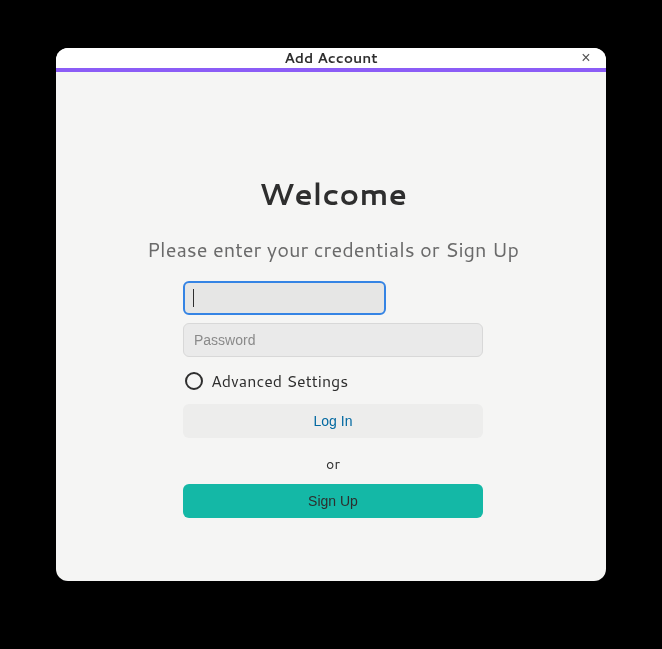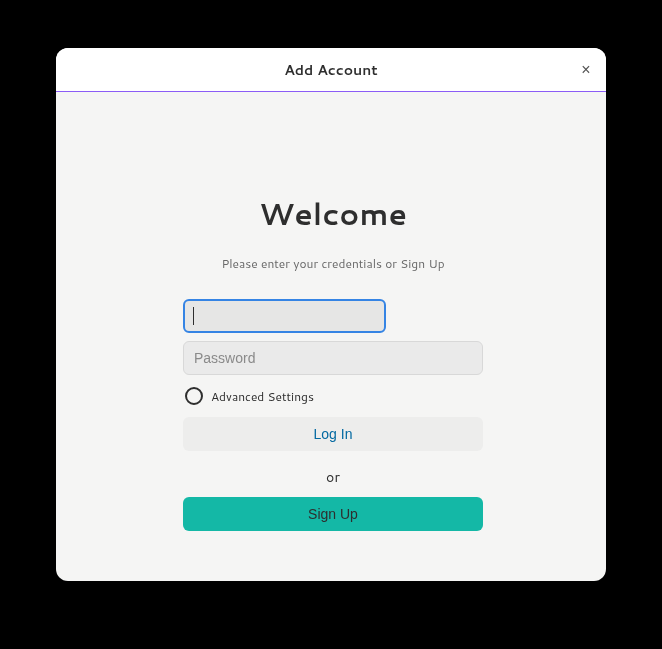--- a/index.html
+++ b/index.html
@@ -20,26 +20,26 @@
       background: #f5f5f4;
       border-radius: 12px;
       width: 550px;
       height: 533px;
       margin-top: 48px;
       position: relative;
       overflow: hidden;
     }
     .header {
       background: #fff;
-      height: 44px;
+      height: 24px;
       display: flex;
       align-items: center;
       justify-content: center;
       position: relative;
-      border-bottom: 1px solid #8b5cf6;
+      border-bottom: 4px solid #8b5cf6;
     }
     .header-title {
       font-weight: 700;
       font-size: 14px;
       color: #2e2e2e;
     }
     .close-btn {
       position: absolute;
       right: 8px;
       top: 50%;
@@ -62,23 +62,23 @@
       flex-direction: column;
       align-items: center;
     }
     .welcome-title {
       font-size: 30px;
       font-weight: 700;
       color: #2e2e2e;
       margin-bottom: 20px;
     }
     .subtitle {
-      font-size: 12px;
+      font-size: 20px;
       color: #6a6a6a;
-      margin-bottom: 27px;
+      margin-bottom: 18px;
     }
     .form {
       width: 300px;
       display: flex;
       flex-direction: column;
       gap: 8px;
     }
     .text-input {
       height: 34px;
       border: 1px solid #d8d8d8;
@@ -106,21 +106,21 @@
     .toggle-circle {
       width: 18px;
       height: 18px;
       border: 2px solid #2e2e2e;
       border-radius: 50%;
       background: transparent;
       cursor: pointer;
       flex-shrink: 0;
     }
     .toggle-label {
-      font-size: 12px;
+      font-size: 16px;
       color: #2e2e2e;
     }
     .btn {
       height: 34px;
       border: none;
       border-radius: 6px;
       font-size: 14px;
       cursor: pointer;
       background: #14b8a6;
       color: #2e2e2e;

